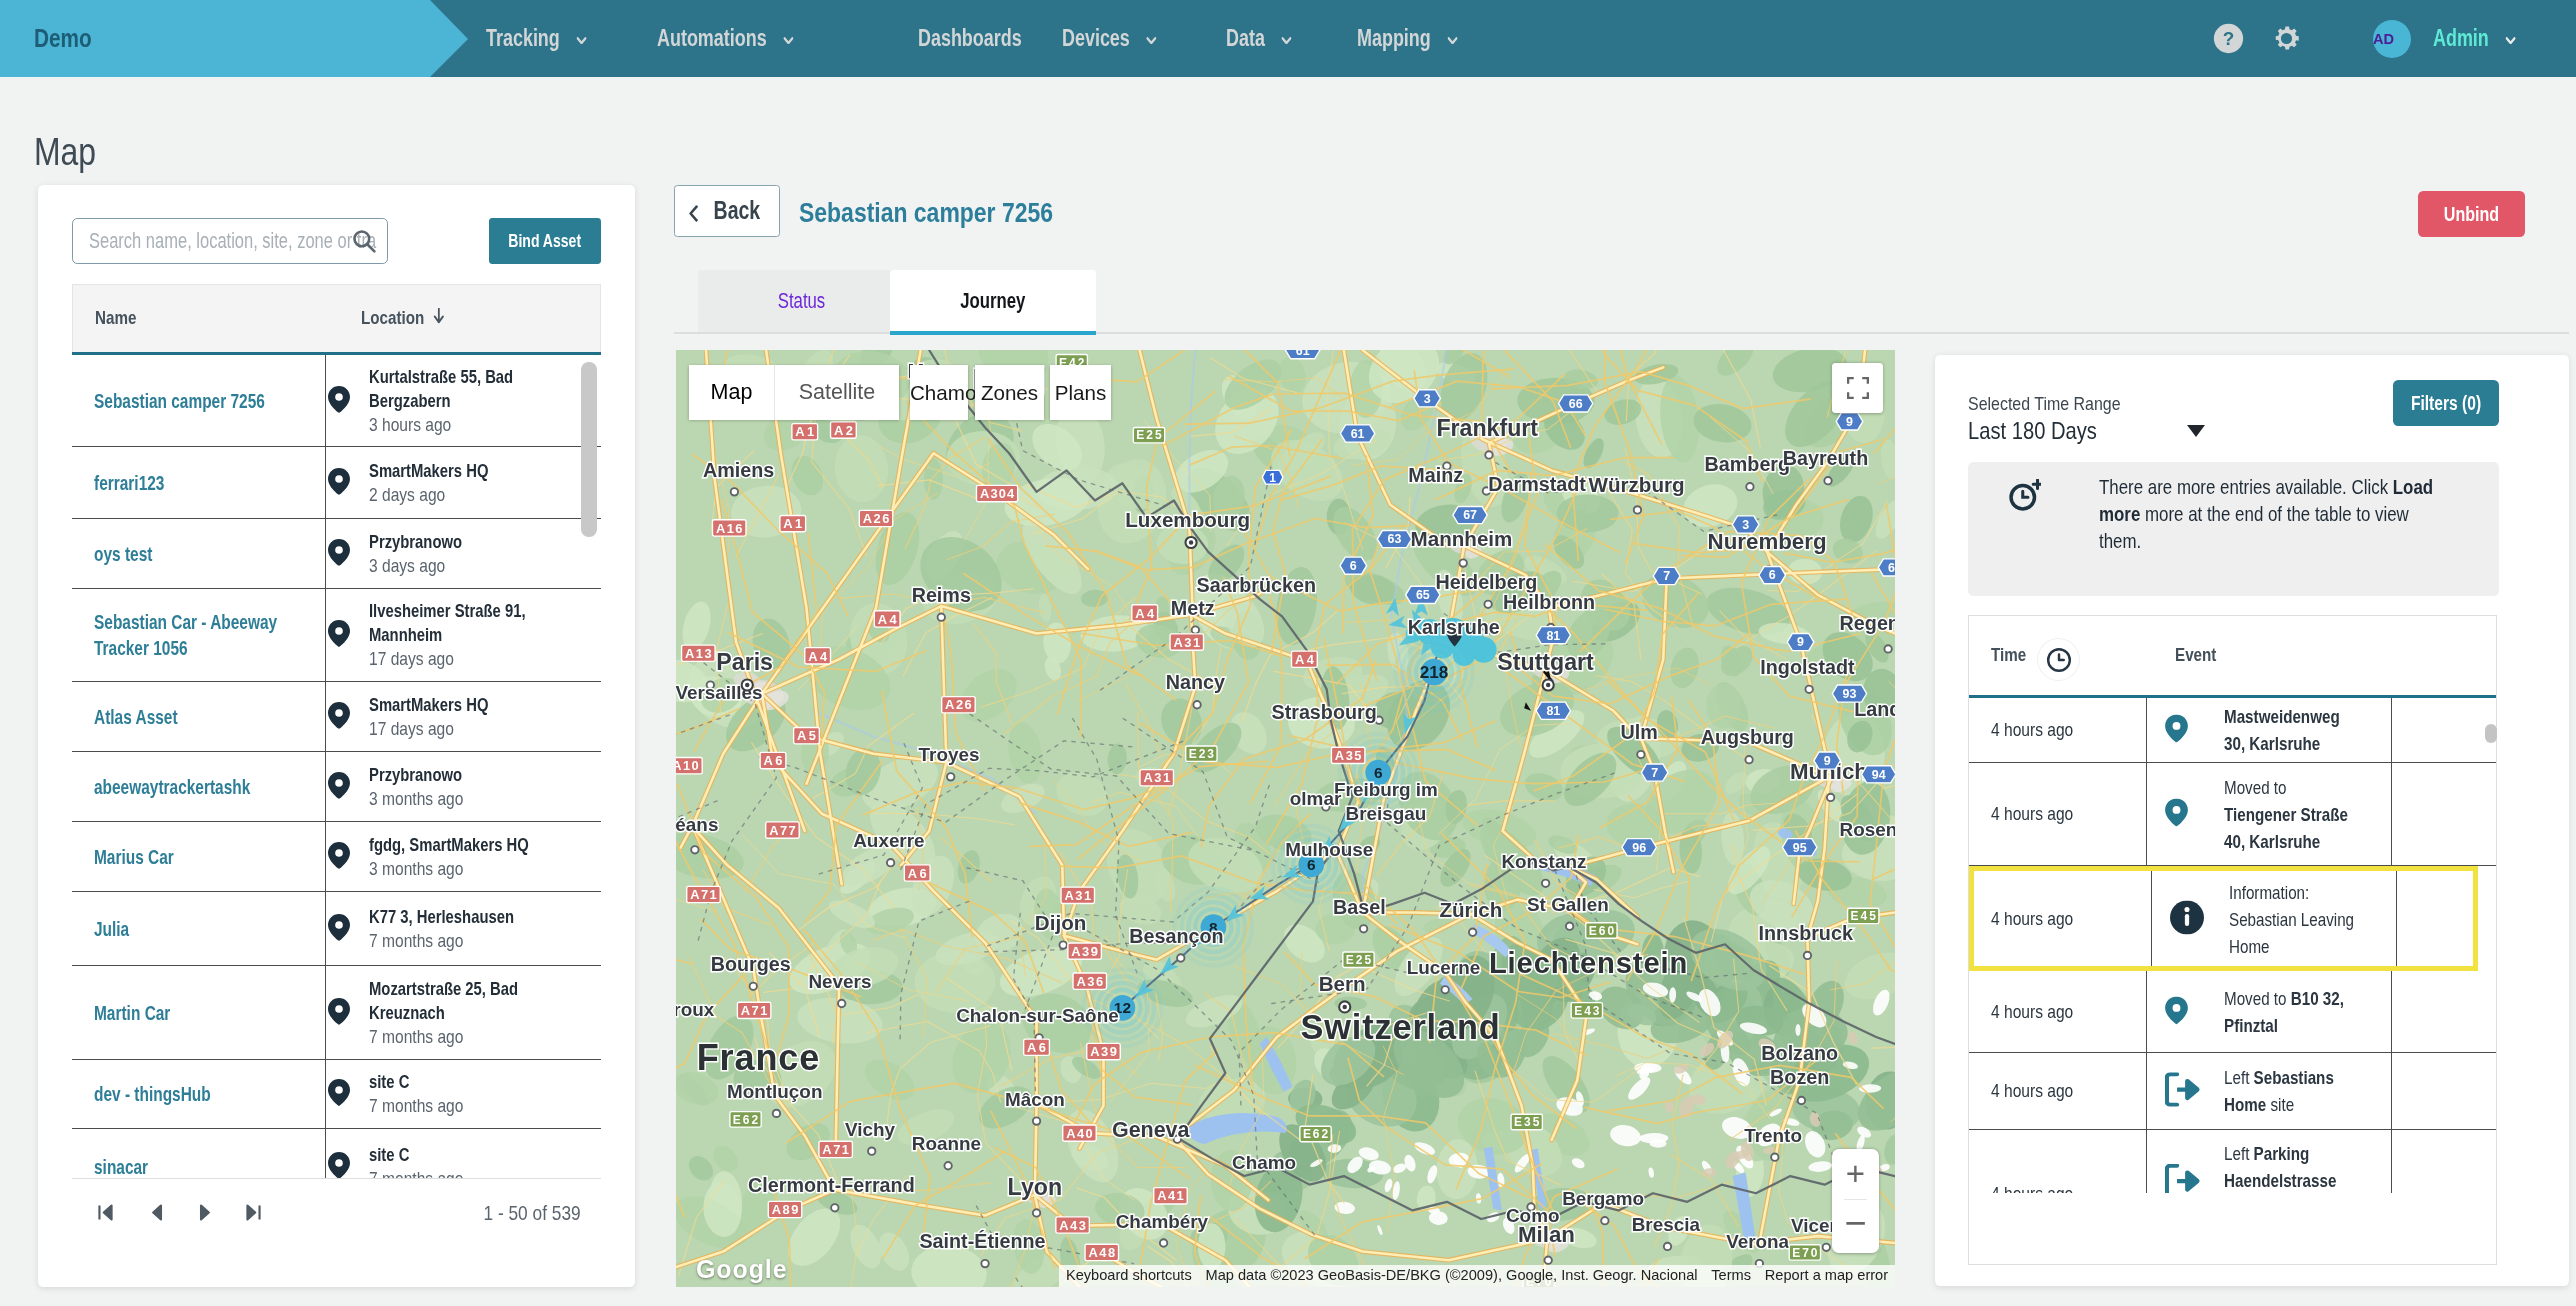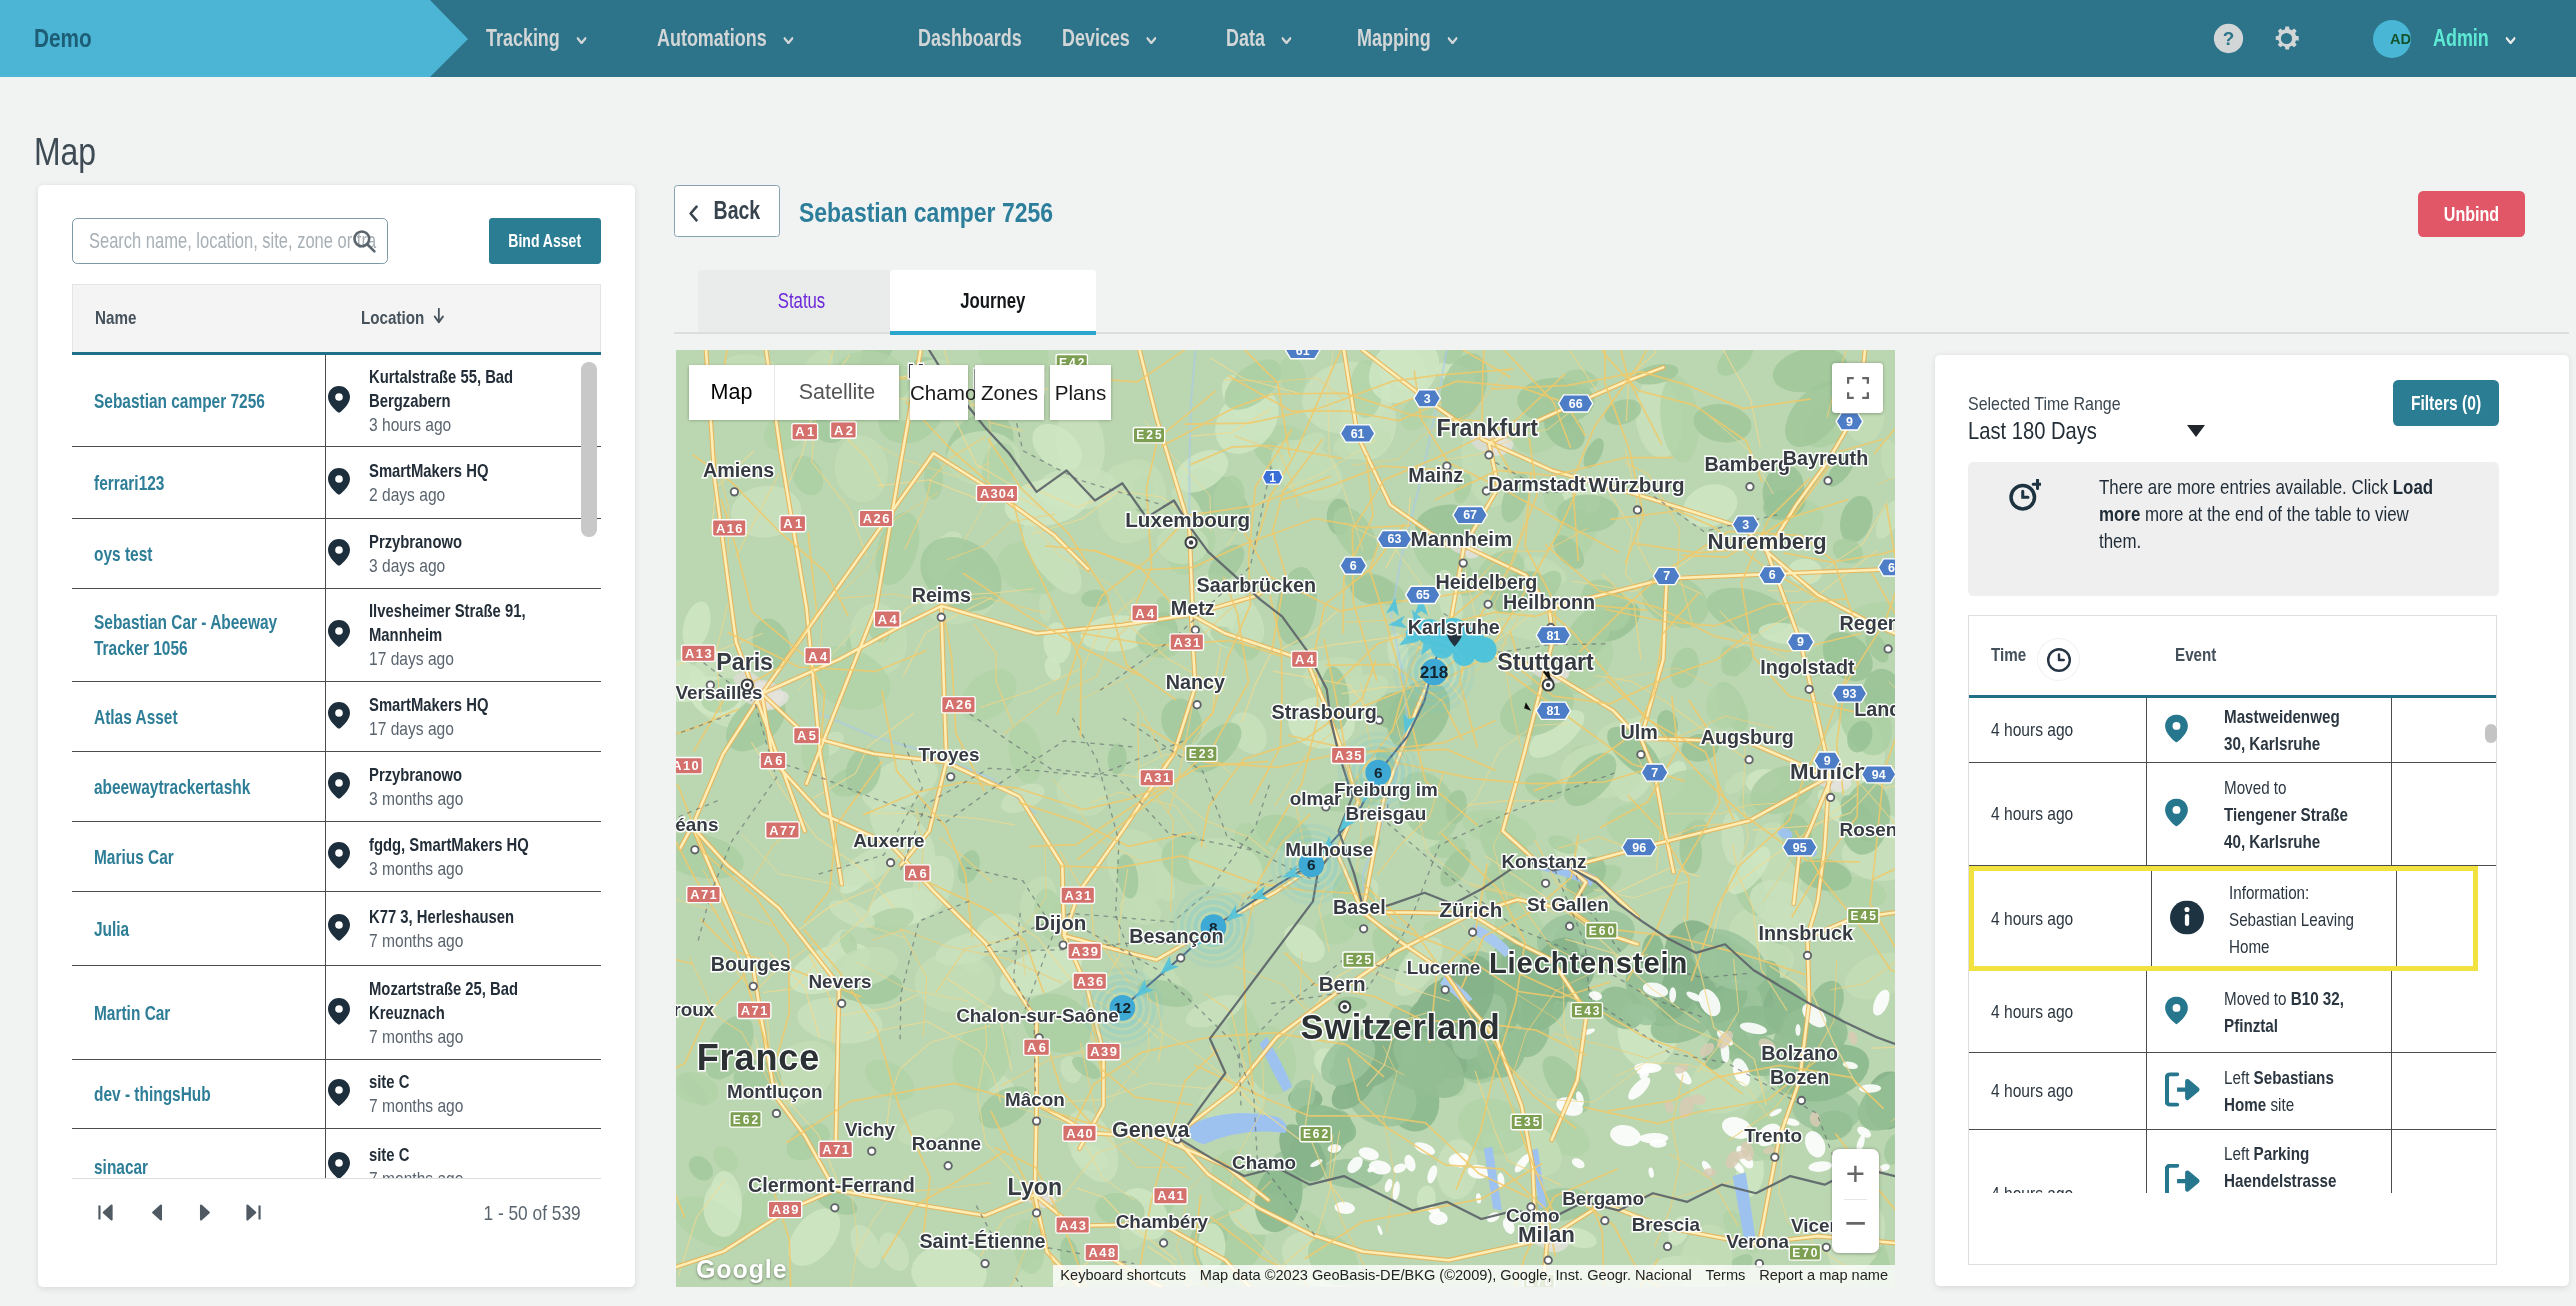--- a/index.html
+++ b/index.html
@@ -115,21 +115,21 @@
  <div class="nitem" style="left:1357px"><span class="cx">Mapping&nbsp;&nbsp;<svg width="13" height="7.7" viewBox="0 0 15 9" style="display:inline-block">
           <path d="M1.5 1.5 L7.5 7 L13.5 1.5" fill="none" stroke="#d2d6d7" stroke-width="3" stroke-linecap="round" stroke-linejoin="round"></path>
         </svg></span></div>
  <div class="abs" style="left:2213px;top:23px"><svg width="31" height="31" viewBox="0 0 36 36">
         <circle cx="18" cy="18" r="17" fill="#d2d6d7"></circle>
         <text x="18" y="26" font-size="22" font-weight="bold" fill="#2d7389" text-anchor="middle" font-family="Liberation Sans">?</text>
       </svg></div>
  <div class="abs" style="left:2271px;top:23px"><svg width="31" height="31" viewBox="0 0 36 36">
         <path d="M18 11.5a6.5 6.5 0 1 0 0 13 6.5 6.5 0 0 0 0-13zm14.2 9.1l-3.2-.6a11 11 0 0 1-1.1 2.7l1.9 2.7-2.9 2.9-2.7-1.9c-.8.5-1.8.9-2.7 1.1l-.6 3.2h-4.1l-.6-3.2a11 11 0 0 1-2.7-1.1l-2.7 1.9-2.9-2.9 1.9-2.7c-.5-.8-.9-1.8-1.1-2.7l-3.2-.6v-4.1l3.2-.6c.2-1 .6-1.9 1.1-2.7L7.9 9.3l2.9-2.9 2.7 1.9c.8-.5 1.8-.9 2.7-1.1l.6-3.2h4.1l.6 3.2c1 .2 1.9.6 2.7 1.1l2.7-1.9 2.9 2.9-1.9 2.7c.5.8.9 1.8 1.1 2.7l3.2.6v4.3z" fill="#d2d6d7"></path>
       </svg></div>
- <div class="abs" style="left:2373px;top:20px;width:38px;height:38px;border-radius:19px;background:#49b6d6;text-align:right;line-height:38px;font-size:14.6px;font-weight:bold;color:#14532d">AD</div>
+ <div class="abs" style="left:2373px;top:20px;width:38px;height:38px;border-radius:19px;background:#49b6d6;text-align:left;line-height:38px;font-size:14.6px;font-weight:bold;color:#4c1d95">AD</div>
  <div class="nitem" style="left:2433px;color:#5eead4"><span class="cx">Admin&nbsp;&nbsp;<svg width="13" height="7.7" viewBox="0 0 15 9" style="display:inline-block">
           <path d="M1.5 1.5 L7.5 7 L13.5 1.5" fill="none" stroke="#e8eaea" stroke-width="3" stroke-linecap="round" stroke-linejoin="round"></path>
         </svg></span></div>
 </div>
 <h1>Map</h1>
 <div class="card" id="lcard">
  <div class="search">
       <div class="ph">Search name, location, site, zone or tra</div>
       <div class="mg"><svg width="26" height="26" viewBox="0 0 30 30">
           <circle cx="12.5" cy="12.5" r="8.5" fill="none" stroke="#5c666e" stroke-width="3"></circle>
@@ -1637,21 +1637,21 @@
  <div class="mbtn" id="zoomctl">
       <div class="zp">+</div>
       <div class="zl"></div>
       <div class="zm">−</div>
     </div>
  <div class="glogo">Google</div>
  <div class="attr">
       <div>Keyboard shortcuts</div>
       <div>Map data ©2023 GeoBasis-DE/BKG (©2009), Google, Inst. Geogr. Nacional</div>
       <div>Terms</div>
-      <div>Report a map name</div>
+      <div>Report a map error</div>
     </div>
 </div>
 <div class="card" id="rcard">
  <div class="strlab">Selected Time Range</div>
  <div class="strval">Last 180 Days</div>
  <div class="caret"></div>
  <div class="filters"><span class="cxc">Filters (0)</span></div>
  <div class="infobox">
    <div class="iic"><svg width="33" height="33" viewBox="0 0 38 38">
           <circle cx="17" cy="21" r="13.5" fill="none" stroke="#1d3341" stroke-width="4"></circle>

